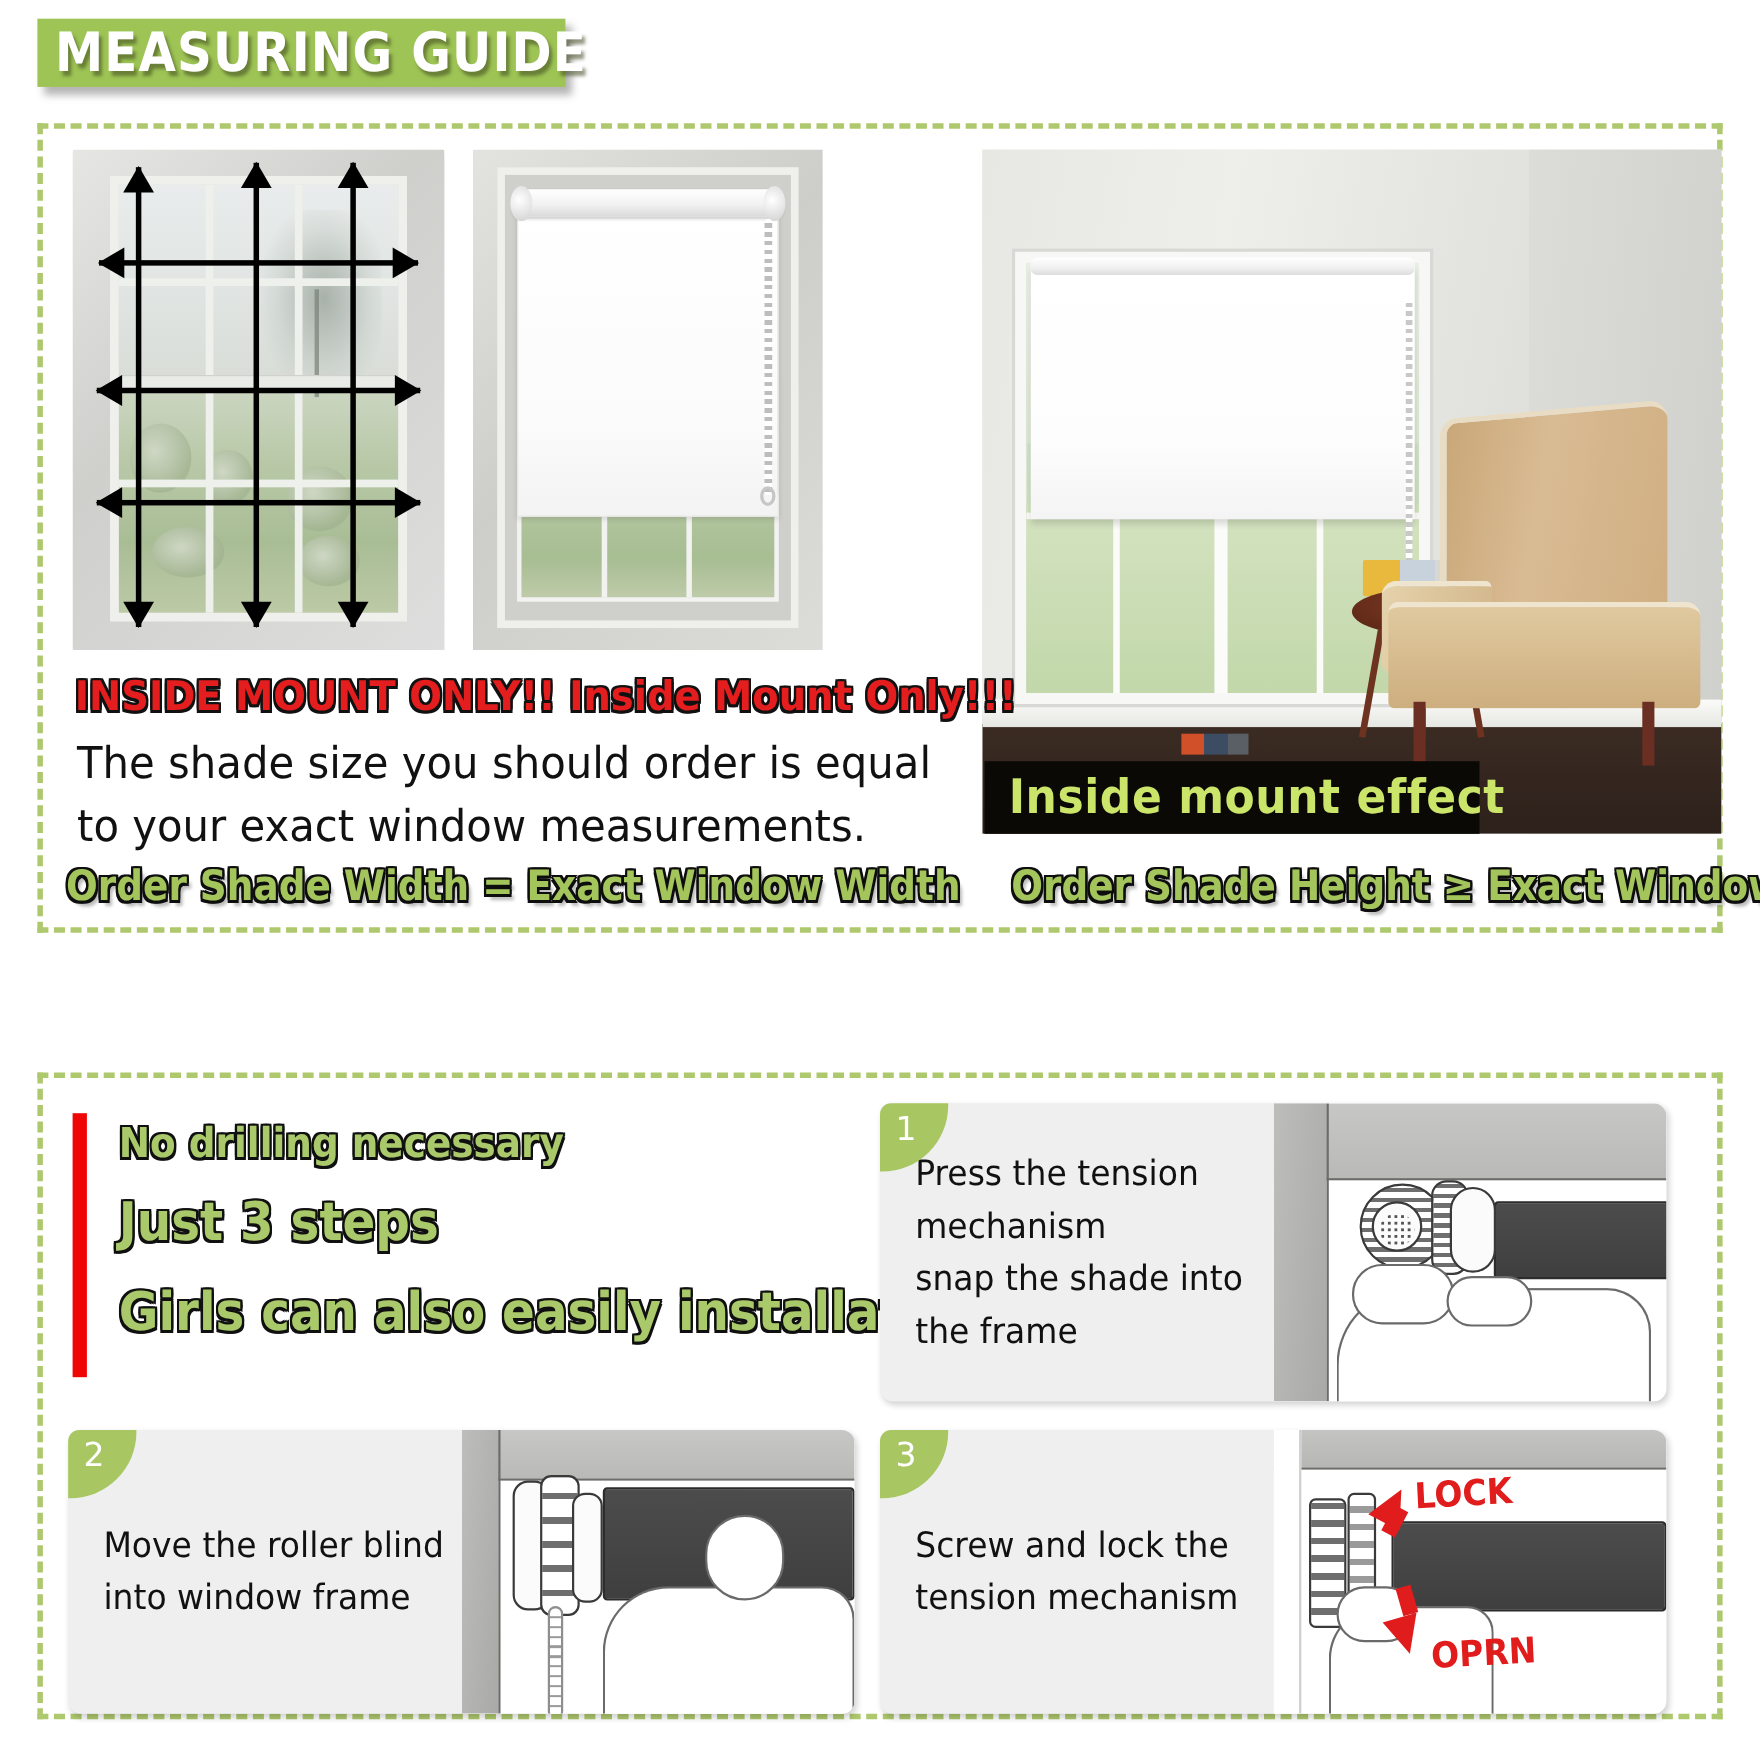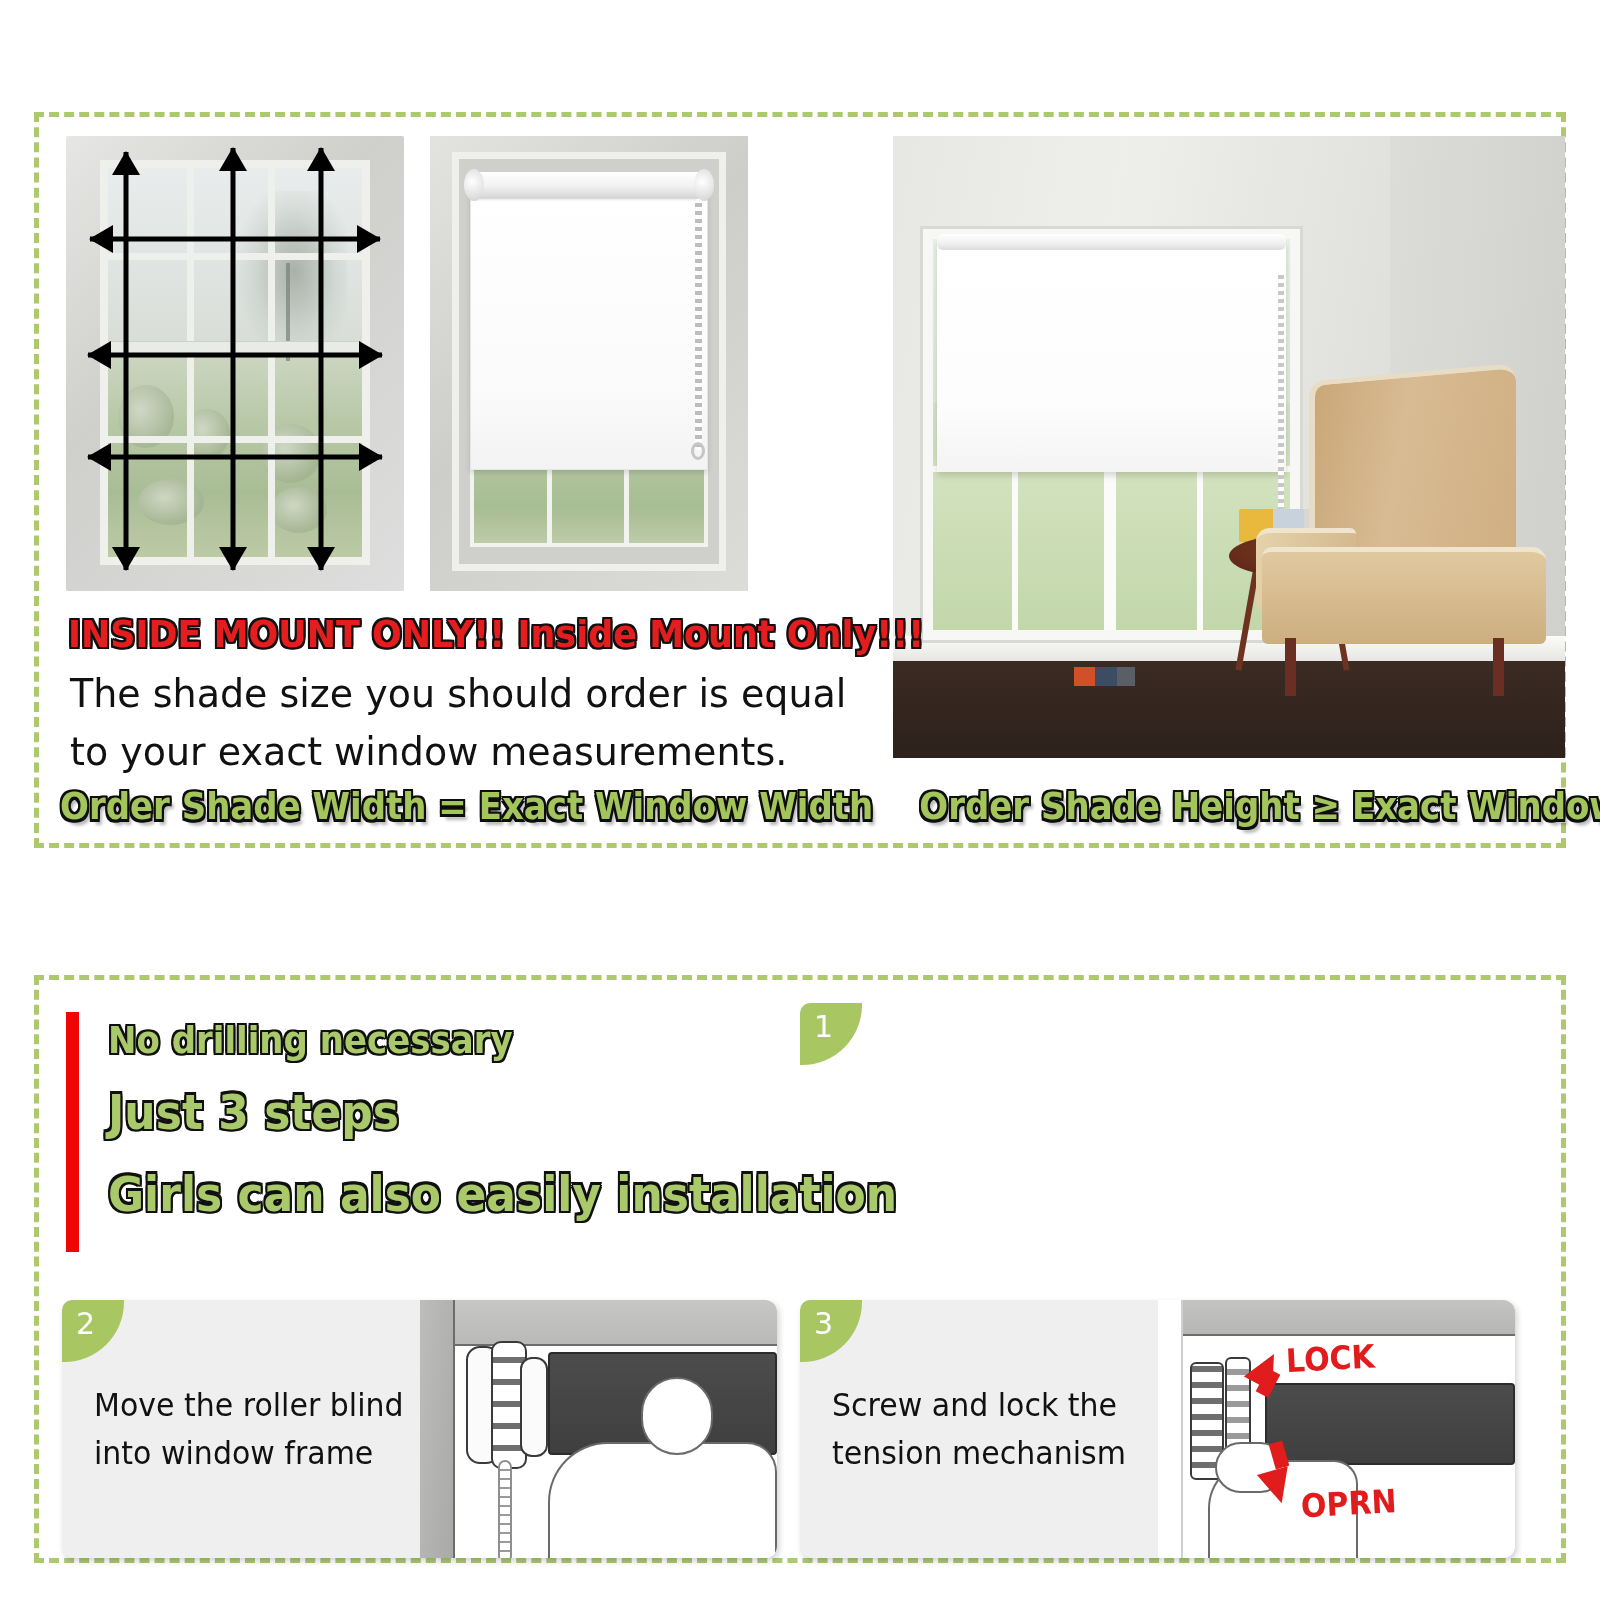--- a/index.html
+++ b/index.html
@@ -305,20 +305,23 @@
     position:absolute; font-family:"DejaVu Sans", sans-serif; font-weight:bold;
     font-size:30px; color:#e01c1c; white-space:nowrap; transform: scaleY(1.08) rotate(-3deg);
   }
   .red-arrow { position:absolute; width:0; height:0; }
 </style>
 </head>
 <body>
 
 <div class="page">
 
+  <div class="banner" id="banner-measuring">
+    <div class="banner-text">MEASURING GUIDE</div>
+  </div>
 
   <div class="dashed-panel" id="panel-measuring"></div>
 
   <div class="photo" id="fig-measure-window">
     <div class="win-outer"></div>
     <div class="win-inner">
       <div class="win-glass">
         <div class="sky-pane"></div>
         <div class="land-pane"></div>
         <div class="tree"></div>
@@ -415,39 +418,61 @@
 
     <div class="chair">
       <div class="chair-back"></div>
       <div class="chair-arm"></div>
       <div class="chair-seat"></div>
       <div class="chair-leg" style="left:10%;"></div>
       <div class="chair-leg" style="right:16%;"></div>
     </div>
   </div>
 
+  <div id="inside-mount-bar">
+    <div class="txt">Inside mount effect</div>
+  </div>
 
   <div id="warn-inside-mount">INSIDE MOUNT ONLY!! Inside Mount Only!!!</div>
   <div id="shade-size-note">The shade size you should order is equal to your exact window measurements.</div>
 
   <div class="formula-row">
     <div class="formula">Order Shade Width = Exact Window Width</div>
     <div class="formula">Order Shade Height ≥ Exact Window Height</div>
   </div>
 
 
   <div class="dashed-panel" id="panel-installation"></div>
 
   <div id="install-highlights">
     <div id="install-redbar"></div>
     <div class="hl-line" id="hl-1">No drilling necessary</div>
     <div class="hl-line" id="hl-2">Just 3 steps</div>
     <div class="hl-line" id="hl-3">Girls can also easily installation</div>
   </div>
 
+  <div class="step-card" id="step-1">
+    <div class="step-text">
+      <div>Press the tension mechanism</div>
+      <div>snap the shade into the frame</div>
+    </div>
+    <div class="step-illu">
+      <div class="ceiling"></div>
+      <div class="wall-left"></div>
+      <div class="roller-dark" style="left:56%; top:33%; width:46%; height:26%;"></div>
+      <div class="mech-wheel" style="left:22%; top:27%; width:78px; height:78px;"></div>
+      <div class="mech-hub" style="left:25%; top:33%; width:46px; height:46px;"></div>
+      <div class="mech-dots" style="left:27%; top:37%; width:32px; height:30px;"></div>
+      <div class="mech-wheel" style="left:40%; top:26%; width:34px; height:86px; border-radius:14px;"></div>
+      <div class="mech-hub" style="left:45%; top:28%; width:42px; height:78px; border-radius:24px;"></div>
+      <div class="hand" style="left:16%; top:62%; width:80%; height:42%; border-radius:70px 40px 0 0; border-bottom:none;"></div>
+      <div class="finger" style="left:20%; top:54%; width:26%; height:20%;"></div>
+      <div class="finger" style="left:44%; top:58%; width:22%; height:17%;"></div>
+    </div>
+  </div>
 
   <div class="step-card" id="step-2">
     <div class="step-text">
       <div>Move the roller blind</div>
       <div>into window frame</div>
     </div>
     <div class="step-illu">
       <div class="ceiling" style="height:18%;"></div>
       <div class="wall-left" style="width:10%;"></div>
       <div class="roller-dark" style="left:36%; top:20%; width:64%; height:40%;"></div>

